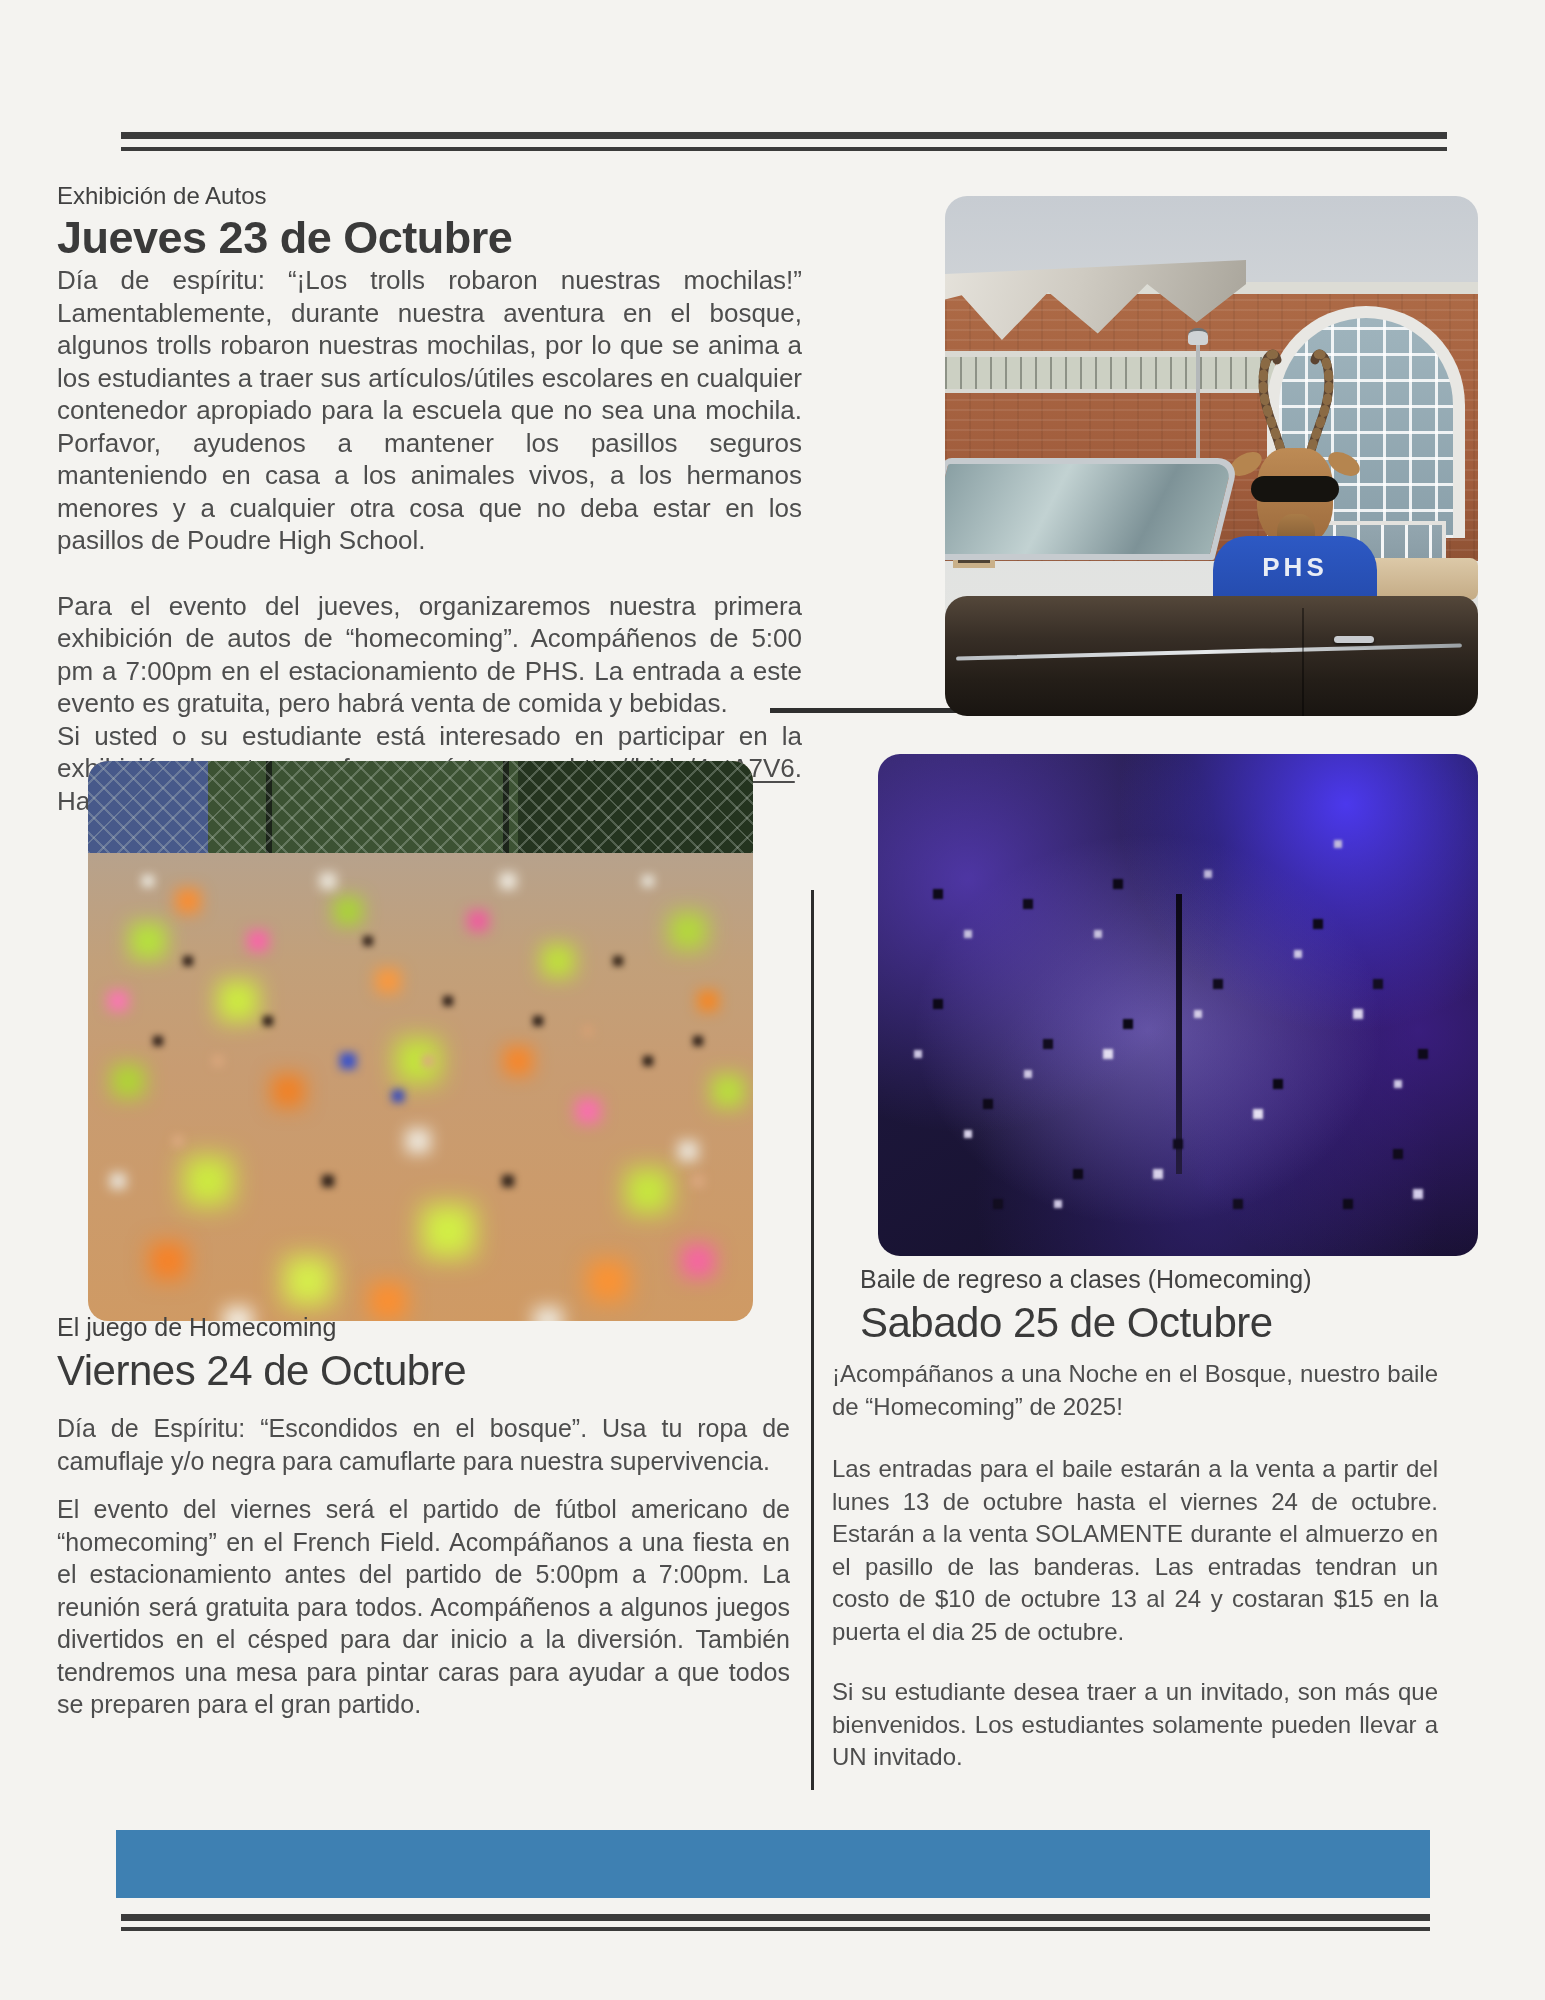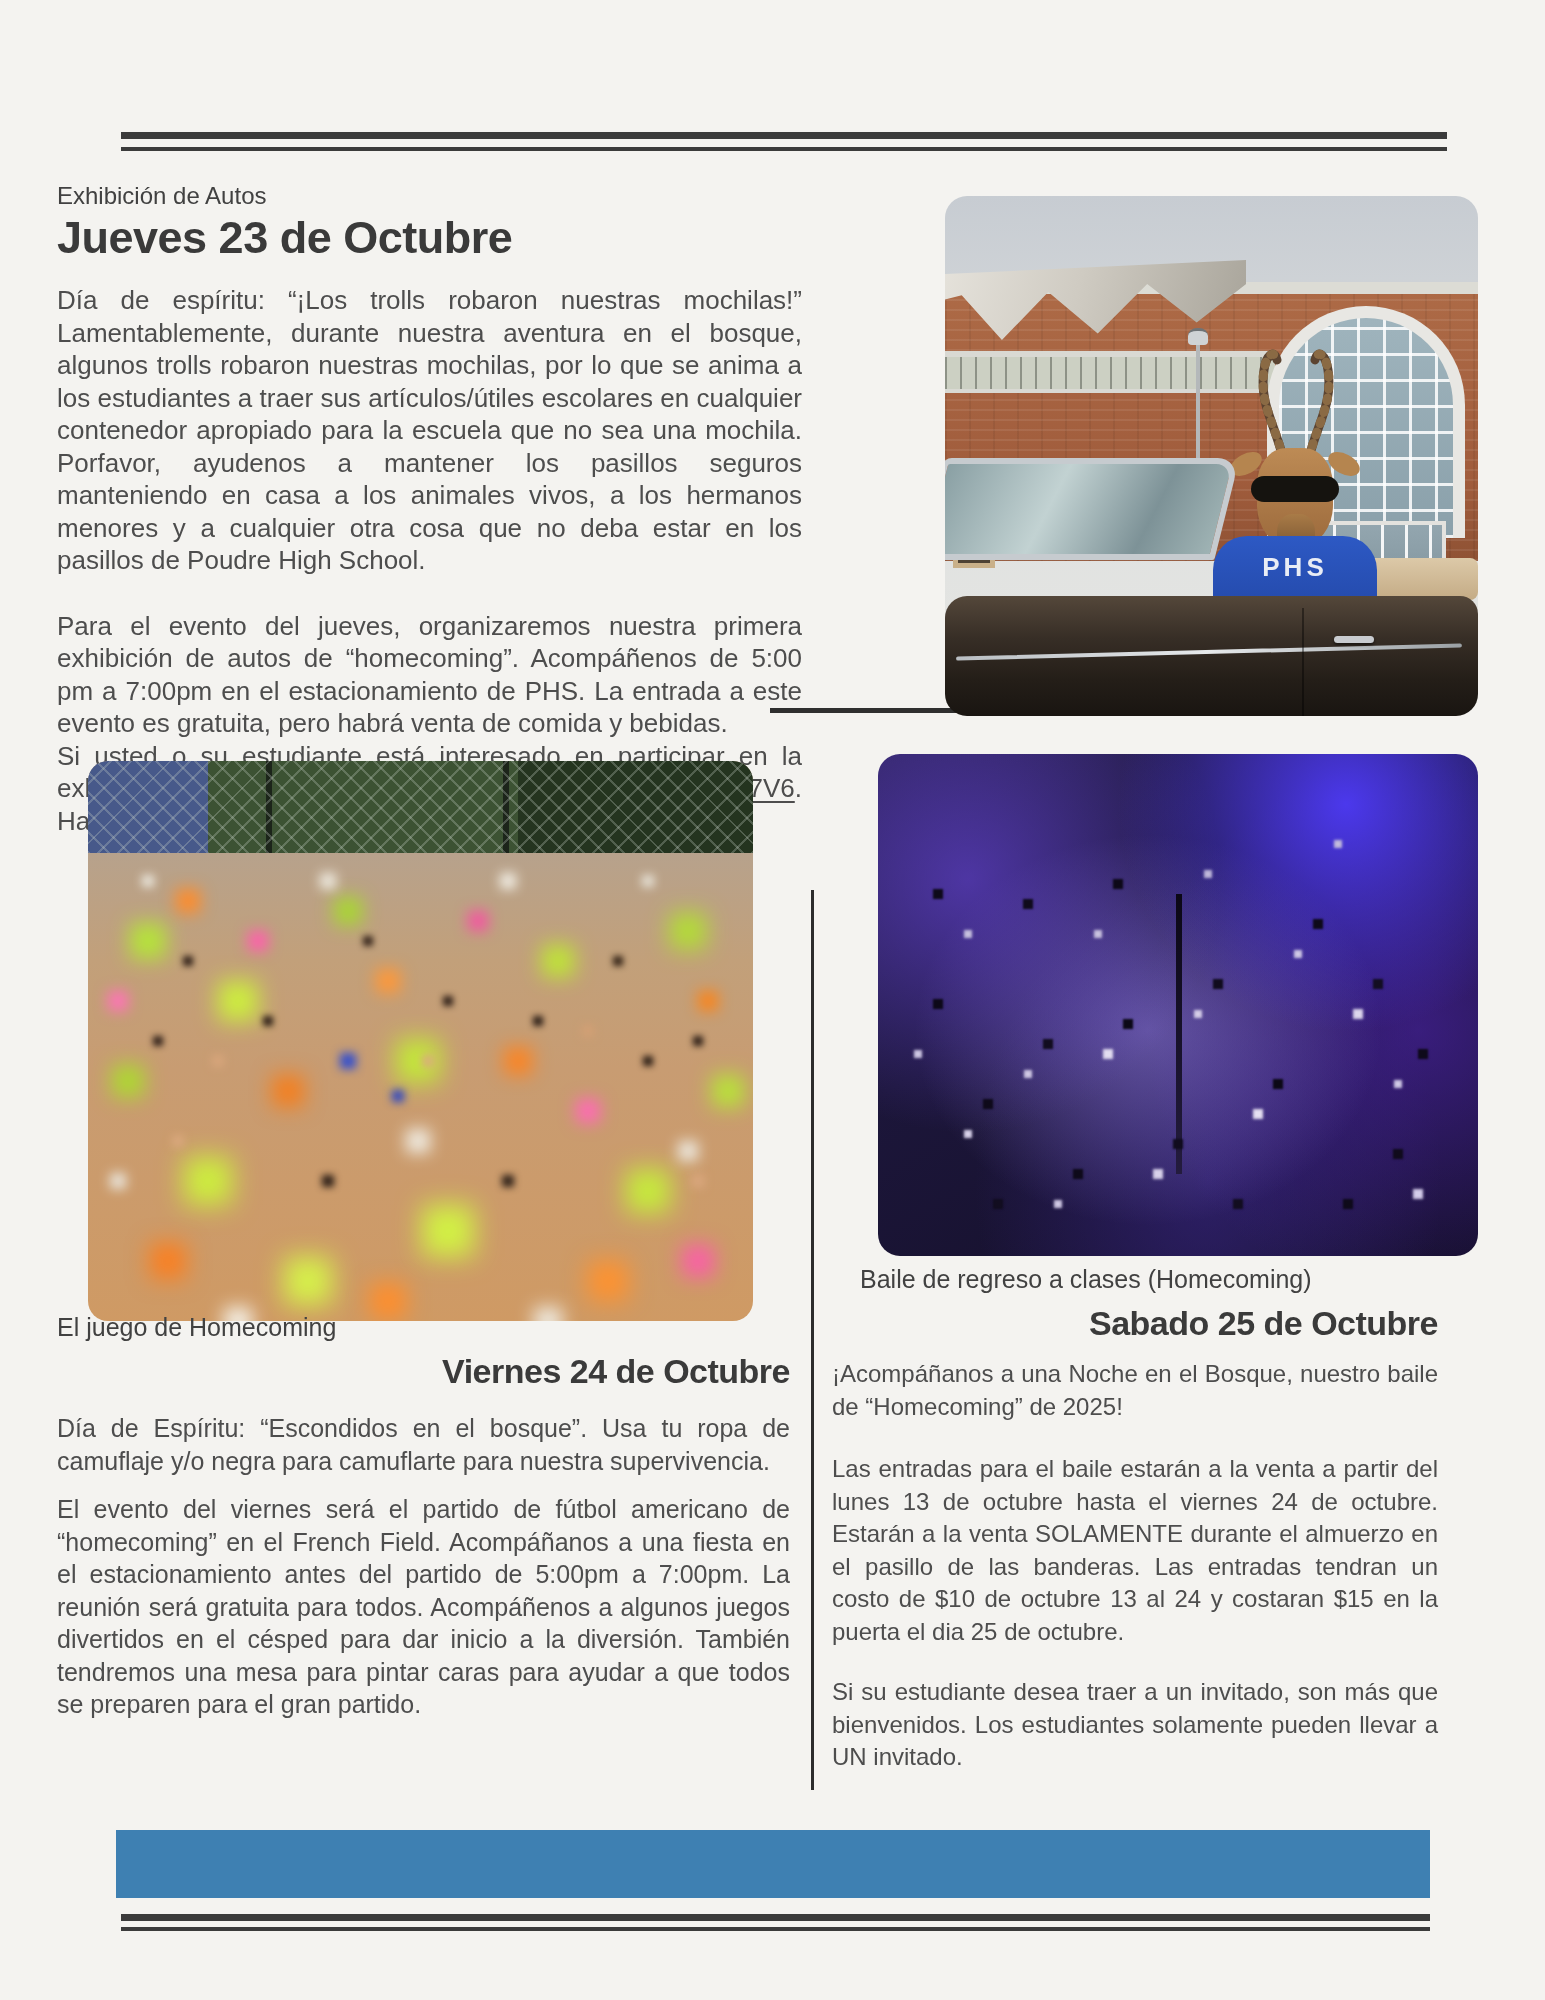--- a/index.html
+++ b/index.html
@@ -24,26 +24,26 @@
   .car-underline{position:absolute;left:770px;top:708px;width:530px;height:5px;background:#2f2f2f;}
 
   
   section{position:absolute;}
   .col-left-top{left:57px;top:182px;width:745px;}
   .col-left-bottom{left:57px;top:1312px;width:733px;}
   .col-right-bottom{left:832px;top:1264px;width:606px;}
   .kicker{font-size:24px;line-height:28px;color:#414141;margin:0;}
   .col-left-bottom .kicker,.col-right-bottom .kicker{font-size:25px;line-height:30px;}
   h1.title{font-size:45px;line-height:52px;font-weight:800;letter-spacing:-.5px;color:var(--text_heading);margin:2px 0 0;}
-  h2.title{font-size:34px;line-height:50px;font-weight:700;letter-spacing:-.5px;color:var(--text_heading);margin:4px 0 0;text-align:right;}
+  h2.title{font-size:42px;line-height:50px;font-weight:400;letter-spacing:-.5px;color:var(--text_heading);margin:4px 0 0;}
   .indent{padding-left:28px;}
   p.body{font-size:26px;line-height:32.5px;text-align:justify;color:var(--text_body);margin:0;}
   .col-left-bottom p.body{font-size:25px;}
   .col-right-bottom p.body{font-size:24px;}
-  .col-left-top .p1{margin-top:20px;}
+  .col-left-top .p1{}
   .col-left-top .p2{margin-top:33px;}
   .col-left-top .p3{margin-top:0;}
   .col-left-bottom .p1{margin-top:16px;}
   .col-left-bottom .p2{margin-top:16px;}
   .col-right-bottom .p1{margin-top:10px;}
   .col-right-bottom .p2{margin-top:30px;}
   .col-right-bottom .p3{margin-top:28px;}
   a.link{color:inherit;text-decoration:underline;text-decoration-thickness:2px;text-underline-offset:4px;}
 
   

